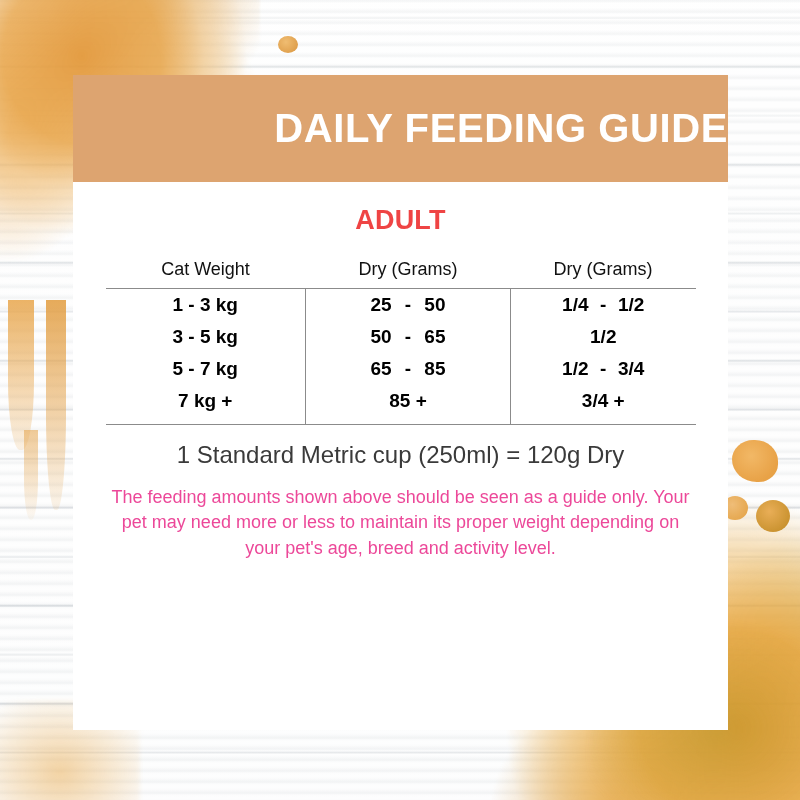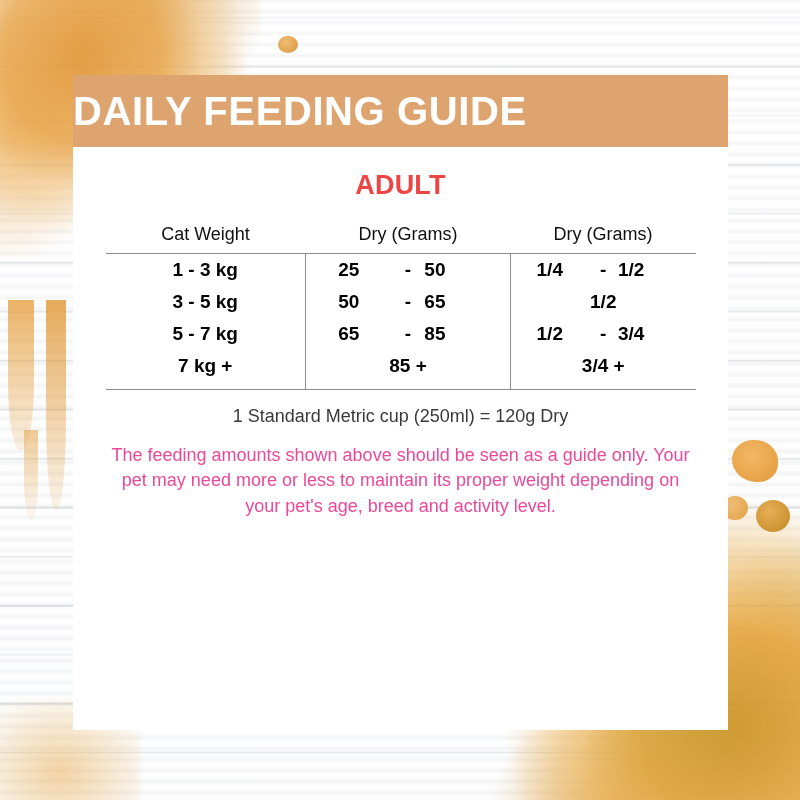--- a/index.html
+++ b/index.html
@@ -82,23 +82,23 @@
   }
 
   
   #card {
     position:absolute;
     left:73px; top:75px; width:655px; height:655px;
     background:#ffffff;
   }
 
   #title-bar {
-    height:72px;
+    height:107px;
     background:#dda470;
-    display:flex; align-items:center; justify-content:flex-start;
+    display:flex; align-items:center; justify-content:flex-end;
   }
   #title-bar .title {
     color:#ffffff;
     font-size:40px;
     font-weight:bold;
     letter-spacing:0.6px;
   }
 
   #body { padding:0 32px; }
 
@@ -141,28 +141,28 @@
 
   table.feeding td.col2, table.feeding td.col3 { border-left:1.5px solid #8b8b8b; }
   table.feeding tbody tr:last-child td { padding-bottom:12px; }
   #table-wrap { position:relative; }
   #bottom-rule {
     width:590px; height:0; margin:0 auto;
     border-top:1.5px solid #8b8b8b;
   }
 
   .range { display:inline-flex; align-items:baseline; justify-content:center; width:100%; }
-  .range .lo { width:42%; }
+  .range .lo { width:42%; text-align:right; }
   .range .dash { width:16%; text-align:center; }
   .range .hi { width:42%; text-align:left; }
   .single { display:block; text-align:center; }
 
   .cup-note {
     text-align:center;
-    font-size:18px;
+    font-size:24px;
     color:#3a3a3a;
     margin-top:16px;
   }
 
   .disclaimer {
     text-align:center;
     font-size:18px;
     color:#ec4899;
     line-height:1.42;
     margin:16px auto 0;

